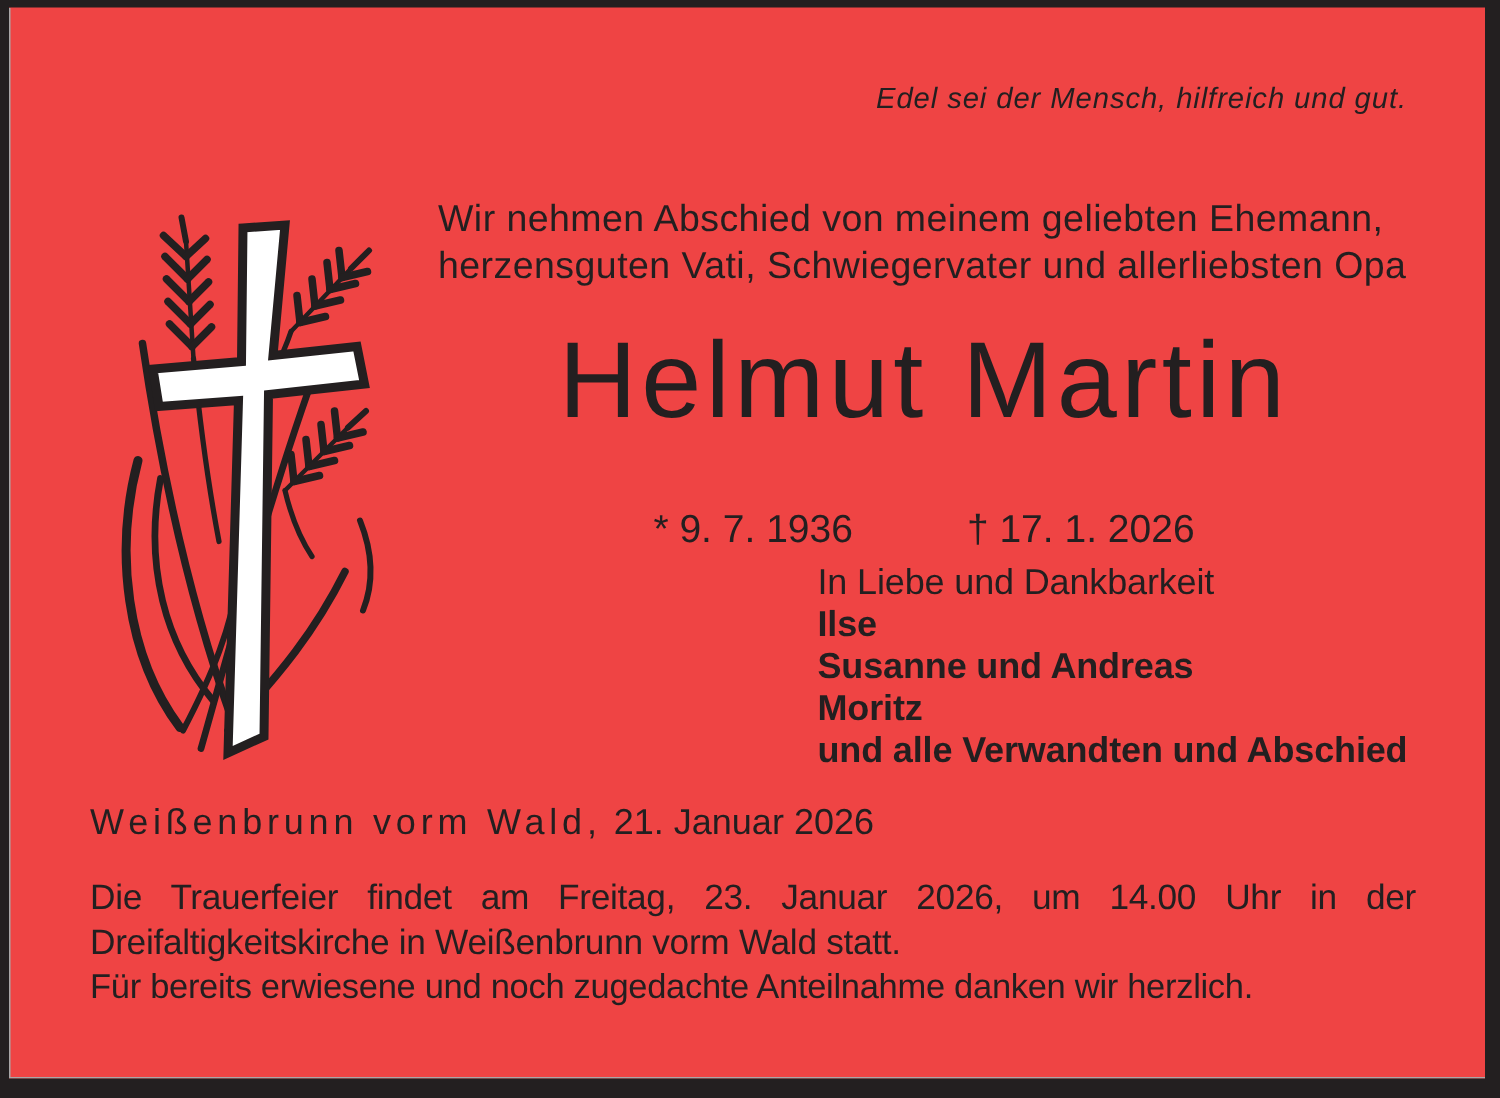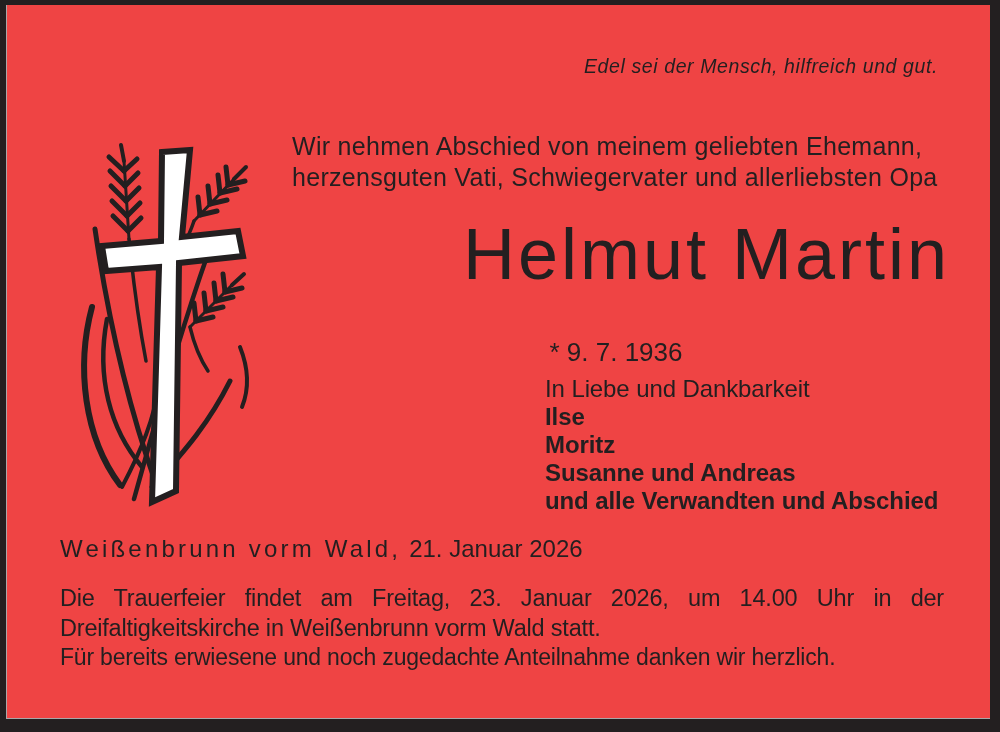--- a/index.html
+++ b/index.html
@@ -19,21 +19,21 @@
   .quote{
     position:absolute;top:50px;right:52px;
     font-style:italic;font-size:19.5px;letter-spacing:.6px;
   }
   .illu{position:absolute;left:56px;top:114px;width:228px;height:402px;}
   .intro{
     position:absolute;left:286px;top:126px;width:662px;
     font-size:25px;line-height:31px;letter-spacing:.3px;
   }
   .name{
-    position:absolute;left:276px;top:208px;width:668px;text-align:right;
+    position:absolute;left:276px;top:208px;width:668px;text-align:center;
     font-size:72px;letter-spacing:3px;font-weight:400;white-space:nowrap;
   }
   .dates{
     position:absolute;left:276px;top:308px;width:668px;
     display:flex;justify-content:center;gap:76px;font-size:26px;margin-top:24px;
   }
   .family{
     position:absolute;left:539px;top:370px;
     font-size:24px;line-height:28px;letter-spacing:-.1px;
   }
@@ -124,27 +124,28 @@
 
     <div class="intro">
       <div>Wir nehmen Abschied von meinem geliebten Ehemann,</div>
       <div>herzensguten Vati, Schwiegervater und allerliebsten Opa</div>
     </div>
 
     <div class="name">Helmut Martin</div>
 
     <div class="dates">
       <span>* 9. 7. 1936</span>
+      <span>† 17. 1. 2026</span>
     </div>
 
     <div class="family">
       <div>In Liebe und Dankbarkeit</div>
       <div class="bold">Ilse</div>
+      <div class="bold">Susanne und Andreas</div>
       <div class="bold">Moritz</div>
-      <div class="bold">Susanne und Andreas</div>
       <div class="bold">und alle Verwandten und Abschied</div>
     </div>
 
     <div class="placeline">
       <span class="place-spaced">Weißenbrunn vorm Wald,</span><span>21. Januar 2026</span>
     </div>
 
     <div class="service">
       <div class="justify">Die Trauerfeier findet am Freitag, 23. Januar 2026, um 14.00 Uhr in der</div>
       <div>Dreifaltigkeitskirche in Weißenbrunn vorm Wald statt.</div>

